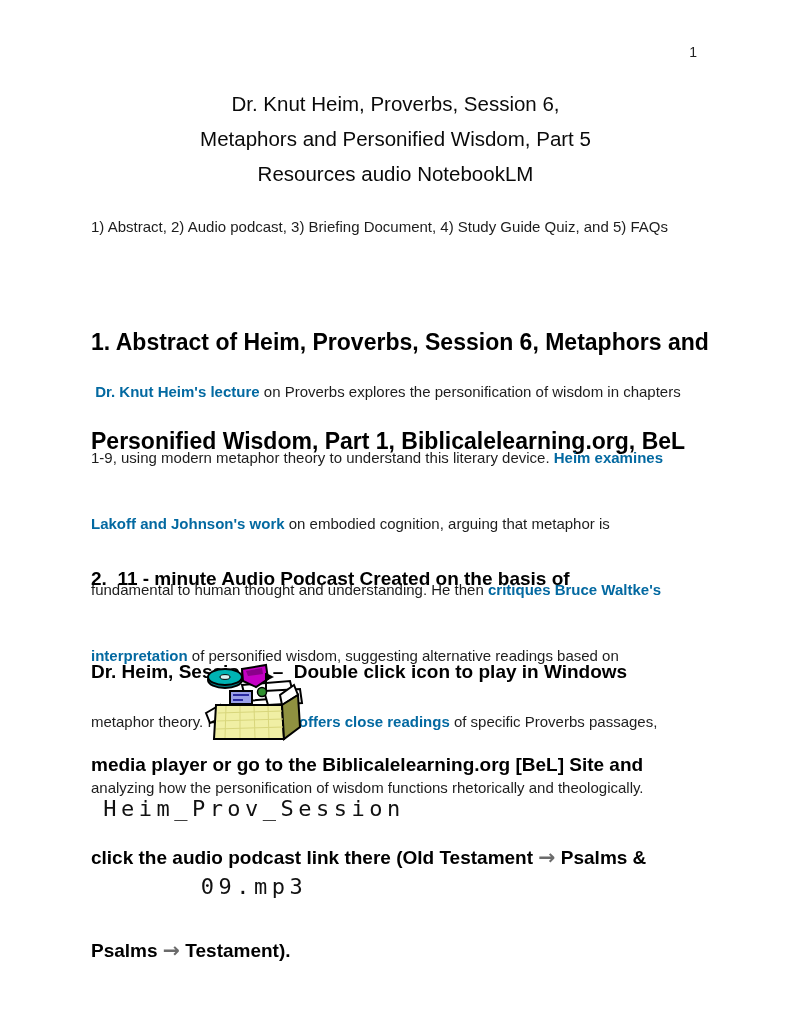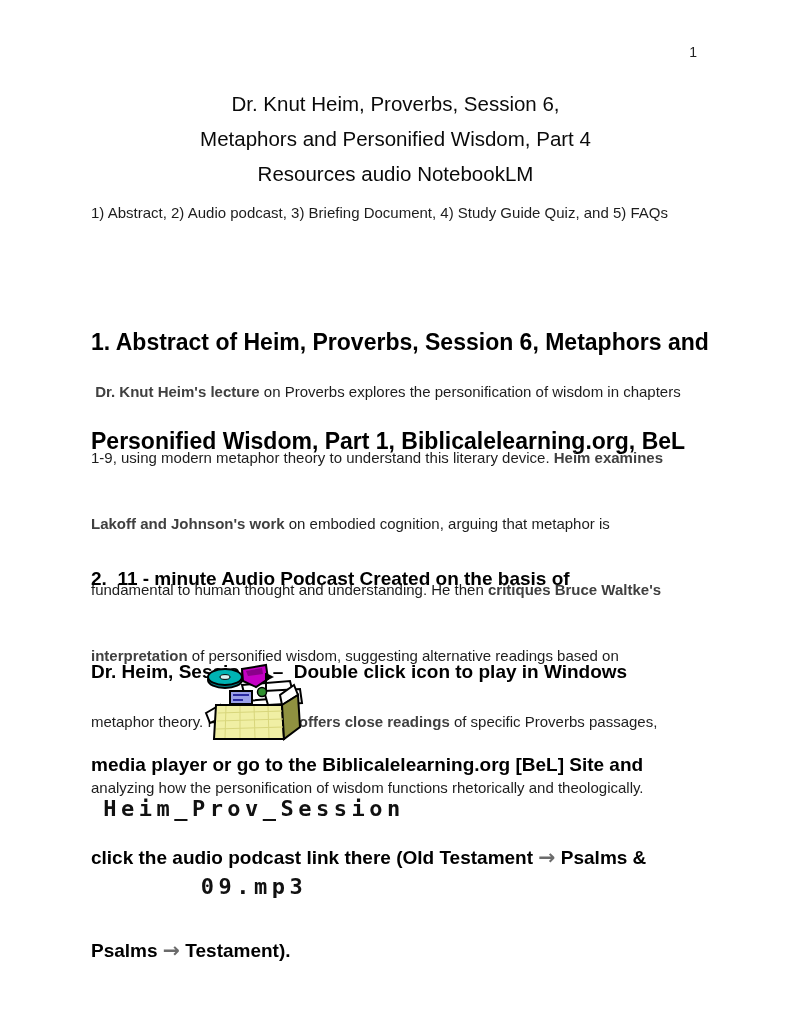--- a/index.html
+++ b/index.html
@@ -15,66 +15,66 @@
     position:absolute;top:44px;right:94px;
     font-size:14px;color:#222;
   }
   .doc-title{
     position:absolute;top:86px;left:0;right:0;
     text-align:center;
     font-size:20.5px;font-weight:normal;color:#0a0a0a;
     line-height:35px;
   }
   .resources-line{
-    position:absolute;top:204px;left:91px;
+    position:absolute;top:218px;left:91px;
     font-size:15px;white-space:pre;color:#1d1d1d;
   }
   .h1{
     position:absolute;top:260px;left:91px;
     font-size:23px;font-weight:bold;color:#000;
     line-height:33px;white-space:pre;
   }
   .para{
     position:absolute;top:337px;left:91px;
     font-size:15px;line-height:22px;color:#1d1d1d;
     white-space:pre;
   }
-  .para b{color:#404040;}
+  .para b{color:#0369a1;}
   .h2{
     position:absolute;top:501px;left:91px;
     font-size:19px;font-weight:bold;color:#000;
     line-height:31px;white-space:pre;
   }
   .arrow{
     color:#6b6b6b;
     font-size:1.08em;
     font-family:"DejaVu Sans",sans-serif;
   }
   .media-object{
     position:absolute;top:663px;left:98px;width:312px;
     text-align:center;cursor:pointer;
   }
   .media-object svg{display:block;margin:0 auto;}
   .file-caption{
     margin-top:1px;
     font-family:"DejaVu Sans Mono",monospace;
-    font-weight:bold;font-size:22px;line-height:26px;
+    font-weight:normal;font-size:22px;line-height:26px;
     letter-spacing:4.5px;color:#111;white-space:pre;
   }
 </style>
 </head>
 <body>
 
 <div class="page">
 
   <div class="pagenum">1</div>
 
   <div class="doc-title">
     <div>Dr. Knut Heim, Proverbs, Session 6,</div>
-    <div>Metaphors and Personified Wisdom, Part 4</div>
+    <div>Metaphors and Personified Wisdom, Part 5</div>
     <div>Resources audio NotebookLM</div>
   </div>
 
   <div class="resources-line">1) Abstract, 2) Audio podcast, 3) Briefing Document, 4) Study Guide Quiz, and 5) FAQs</div>
 
   <div class="h1">
     <div>1. Abstract of Heim, Proverbs, Session 6, Metaphors and</div>
     <div>Personified Wisdom, Part 1, Biblicalelearning.org, BeL</div>
   </div>
 

